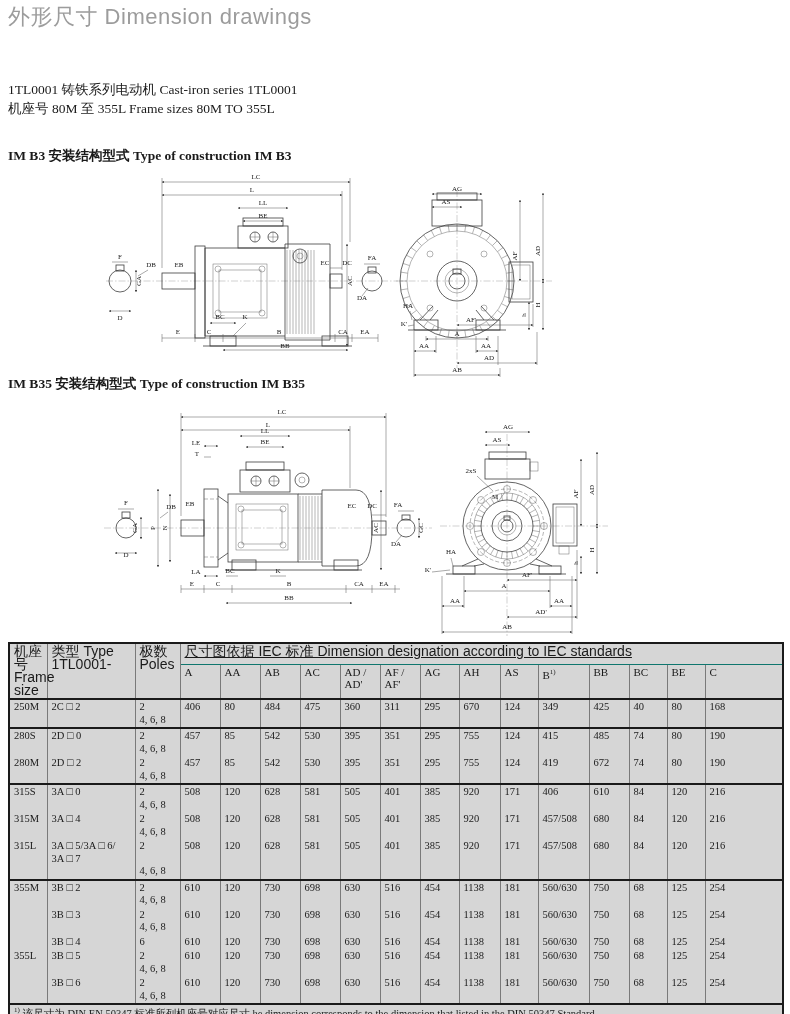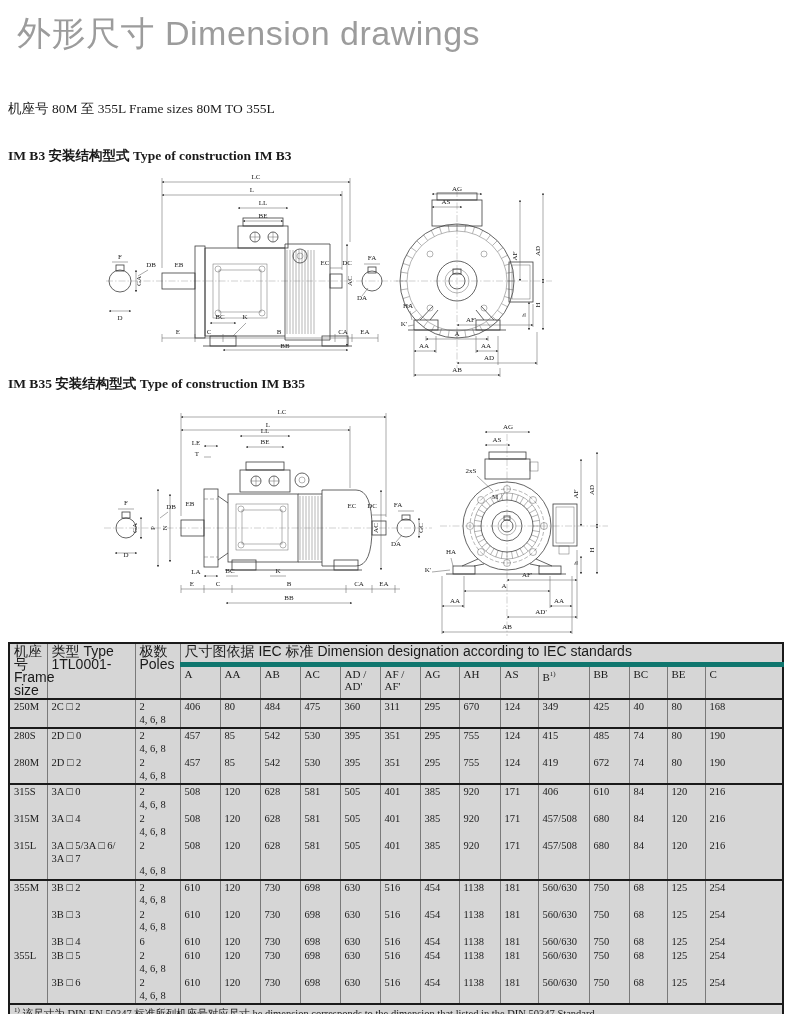--- a/index.html
+++ b/index.html
@@ -1,58 +1,58 @@
 <!DOCTYPE html>
 <html><head>
 <meta charset="utf-8">
 <style>
   html,body{margin:0;padding:0;background:#fff;}
   .page{position:relative;width:790px;height:1014px;background:#fff;overflow:hidden;
         font-family:"Liberation Serif",serif;color:#1a1a1a;}
-  .title{position:absolute;left:8px;top:2px;margin:9px;font-family:"Liberation Sans",sans-serif;
-         font-size:34px;font-weight:400;color:#9c9c9c;letter-spacing:.5px;}
+  .title{position:absolute;left:8px;top:2px;margin:0;font-family:"Liberation Sans",sans-serif;
+         font-size:22px;font-weight:400;color:#9c9c9c;letter-spacing:.5px;}
   .intro{position:absolute;left:8px;top:80px;margin:0;font-size:13.5px;line-height:19px;}
   .sec{position:absolute;left:8px;margin:0;font-size:13.5px;font-weight:700;}
   #sec-b3{top:147px;}
   #sec-b35{top:375px;}
   svg.draw{position:absolute;left:0;}
   #svg-b3{top:168px;}
   #svg-b35{top:404px;}
   .ol{fill:none;stroke:#3c3c3c;stroke-width:.8;}
   .th0{fill:none;stroke:#5a5a5a;stroke-width:.45;}
   .dim{fill:none;stroke:#555;stroke-width:.5;}
   .cl{fill:none;stroke:#888;stroke-width:.4;stroke-dasharray:7 2 1.5 2;}
   .dsh{stroke-dasharray:4 2;}
   svg text{font-family:"Liberation Serif",serif;font-size:7px;fill:#222;}
   
   #dim-table{position:absolute;left:8px;top:642px;width:774px;border-collapse:collapse;
              background:#d6d6d6;table-layout:fixed;border:2px solid #1a1a1a;}
   #dim-table th,#dim-table td{border-left:1px solid #7a7a7a;border-right:1px solid #7a7a7a;
              padding:1px 4px;vertical-align:top;text-align:left;font-weight:400;}
   thead th{font-family:"Liberation Sans",sans-serif;font-size:14px;line-height:13px;}
   .h3l{white-space:pre-line;border-bottom:2px solid #1a1a1a;}
-  .iec-th{border-bottom:5px solid #0f766e;text-align:center;}
+  .iec-th{border-bottom:1px solid #0f766e;text-align:center;text-decoration:underline;}
   #dims-row th{border-bottom:2px solid #1a1a1a;}
   .dim-th{font-family:"Liberation Serif",serif;font-size:11px;line-height:12px;}
   .dim-th sup{font-size:7px;}
   tbody td{font-size:10.5px;line-height:12.5px;}
   td.poles,td.type,td.frame{white-space:pre-line;}
   tr.group-start td{border-top:2px solid #1a1a1a;}
   tfoot td{border-top:2px solid #1a1a1a;font-size:10.5px;padding:2px 4px 8px 4px;}
   tfoot sup{font-size:7px;margin-right:3px;}
 </style>
 </head>
 <body>
 
 <div class="page">
 
   <h1 class="title">外形尺寸 Dimension drawings</h1>
 
   <p class="intro">
-    <br>
+    <span>1TL0001 铸铁系列电动机 Cast-iron series 1TL0001</span><br>
     <span>机座号 80M 至 355L  Frame sizes 80M TO 355L</span>
   </p>
 
   <h2 class="sec" id="sec-b3">IM B3 安装结构型式 Type of construction IM B3</h2>
 
   <svg class="draw" id="svg-b3" width="790" height="212" viewBox="0 0 790 212">
     <defs>
       <marker id="a" viewBox="0 0 10 10" refX="9" refY="5" markerWidth="5" markerHeight="5" orient="auto-start-reverse">
         <path d="M0 0L10 5L0 10z" fill="#444"></path>
       </marker>

